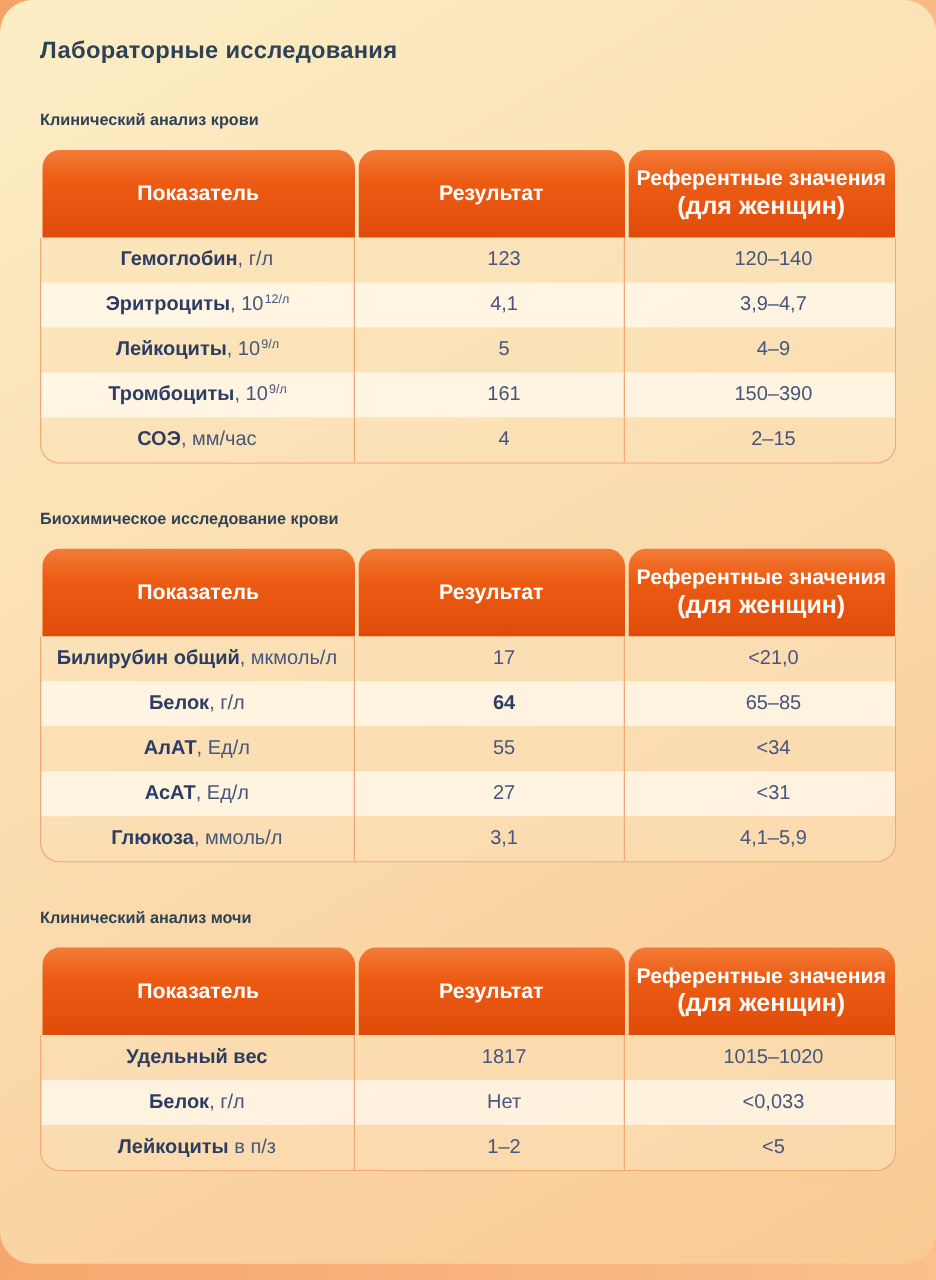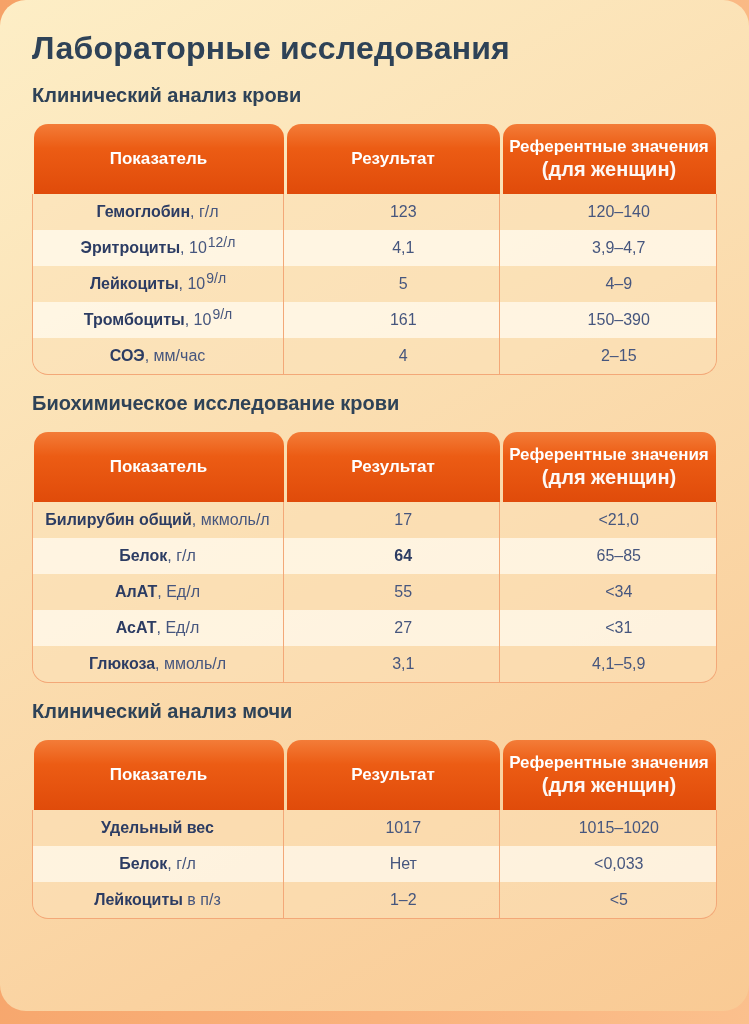--- a/index.html
+++ b/index.html
@@ -11,30 +11,30 @@
   }
   .card {
     position: absolute;
     left: 0; top: 0; right: 0;
     height: 1011px;
     border-radius: 26px;
     background: linear-gradient(150deg, #fdeec6 0%, #fbdfb2 40%, #fad2a0 75%, #f9ca94 100%);
     padding: 30px 32px 0 32px;
   }
   .page-title {
-    font-size: 32px;
+    font-size: 19px;
     font-weight: bold;
     color: #2e4257;
     letter-spacing: 0.2px;
   }
   .section-title {
-    font-size: 20px;
+    font-size: 13px;
     font-weight: bold;
     color: #2e4257;
-    margin-top: 17px;
+    margin-top: 36px;
     margin-bottom: 17px;
   }
   .table { width: 685px; }
   .thead {
     display: grid;
     grid-template-columns: 253px 216px 216px;
   }
   .th {
     margin: 0 1.5px;
     height: 70px;
@@ -72,21 +72,21 @@
     display: flex;
     align-items: center;
     justify-content: center;
     text-align: center;
     font-size: 16px;
     color: #46567e;
     line-height: 1.1;
   }
   .td + .td { border-left: 1.5px solid #f3a878; padding-left: 24px; }
   .td .ind-name { font-weight: bold; color: #2c3c63; }
-  .td sup { font-size: 14px; line-height: 0; margin-left: 1px; }
+  .td sup { font-size: 10px; line-height: 0; margin-left: 1px; }
   .td.bold { font-weight: bold; color: #2c3c63; }
 </style>
 </head>
 <body>
 
 <div class="card">
   <h1 class="page-title">Лабораторные исследования</h1>
   <div id="sections">
   <section>
     <h2 class="section-title">Клинический анализ крови</h2>
@@ -241,21 +241,21 @@
           <span class="subnote">(для женщин)</span>
         </div>
       </div>
       <div class="tbody">
   <div class="tr">
     <div class="td">
       <span>
         <span class="ind-name">Удельный вес</span><span></span><sup></sup>
       </span>
     </div>
-    <div class="td">1017</div>
+    <div class="td">1817</div>
     <div class="td">1015–1020</div>
   </div>
 
   <div class="tr">
     <div class="td">
       <span>
         <span class="ind-name">Белок</span><span>, г/л</span><sup></sup>
       </span>
     </div>
     <div class="td">Нет</div>

